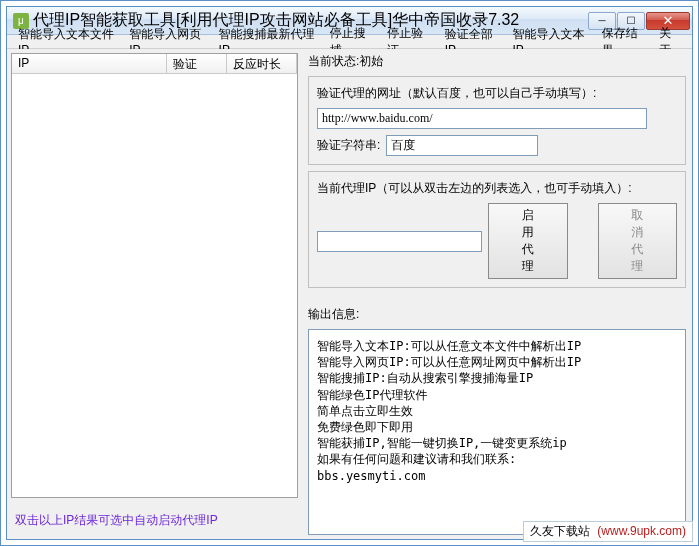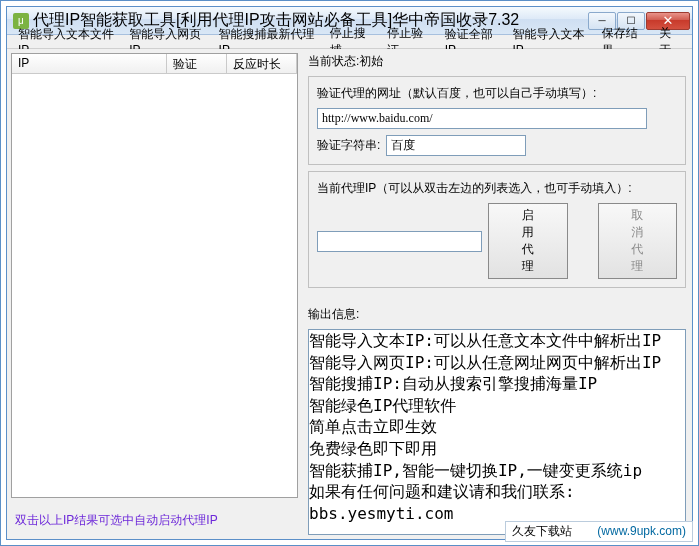--- a/index.html
+++ b/index.html
@@ -135,58 +135,58 @@
     .row { display: flex; align-items: center; gap: 6px; margin-bottom: 6px; }
     .row:last-child { margin-bottom: 0; }
     input[type=text] {
       border: 1px solid #7f9db9;
       padding: 2px 4px;
       font-size: 12px;
       background: #fff;
       font-family: Liberation Serif, serif;
     }
     .url-input { width: 330px; }
-    .vstr-input { width: 140px; }
+    .vstr-input { width: 152px; }
     .proxy-ip-input { width: 165px; }
     button.std {
       border: 1px solid #8a8a8a;
       background: linear-gradient(to bottom, #f8f8f8, #e2e2e2);
       padding: 3px 30px;
       font-size: 12px;
       cursor: pointer;
       font-family: inherit;
     }
     button.std:disabled { color: #888; margin-left: 24px; }
     .output-label { margin-top: 12px; }
     .output-box {
       flex: 1;
       border: 1px solid #7f9db9;
       background: #fff;
-      padding: 0;
+      padding: 8px;
       font-family: SimSun, monospace;
-      font-size: 16px;
+      font-size: 12px;
       line-height: 1.35;
       overflow-y: auto;
       white-space: pre-wrap;
       position: relative;
     }
     .output-box::-webkit-scrollbar { width: 16px; }
     .output-box::-webkit-scrollbar-track { background: #f0f0f0; border-left: 1px solid #ccc; }
     .output-box::-webkit-scrollbar-thumb { background: #c8c8c8; border: 1px solid #a0a0a0; }
     .output-box::-webkit-scrollbar-button { background: #e8e8e8; height: 16px; border: 1px solid #b0b0b0; }
     .watermark {
       position: absolute;
       right: 6px;
       bottom: 4px;
       border: 1px solid #bcd;
       background: #fff;
       padding: 1px 6px;
       font-size: 12px;
     }
-    .watermark .site { color: #0369a1; margin-left: 22px; }
+    .watermark .site { color: #b91c1c; margin-left: 4px; }
   </style>
 </head>
 <body>
 
 <div class="outer-frame">
   <div class="window">
     <div class="titlebar">
       <span class="titlebar-icon">μ</span>
       <span class="titlebar-text">代理IP智能获取工具[利用代理IP攻击网站必备工具]华中帝国收录7.32</span>
       <div class="win-controls">

